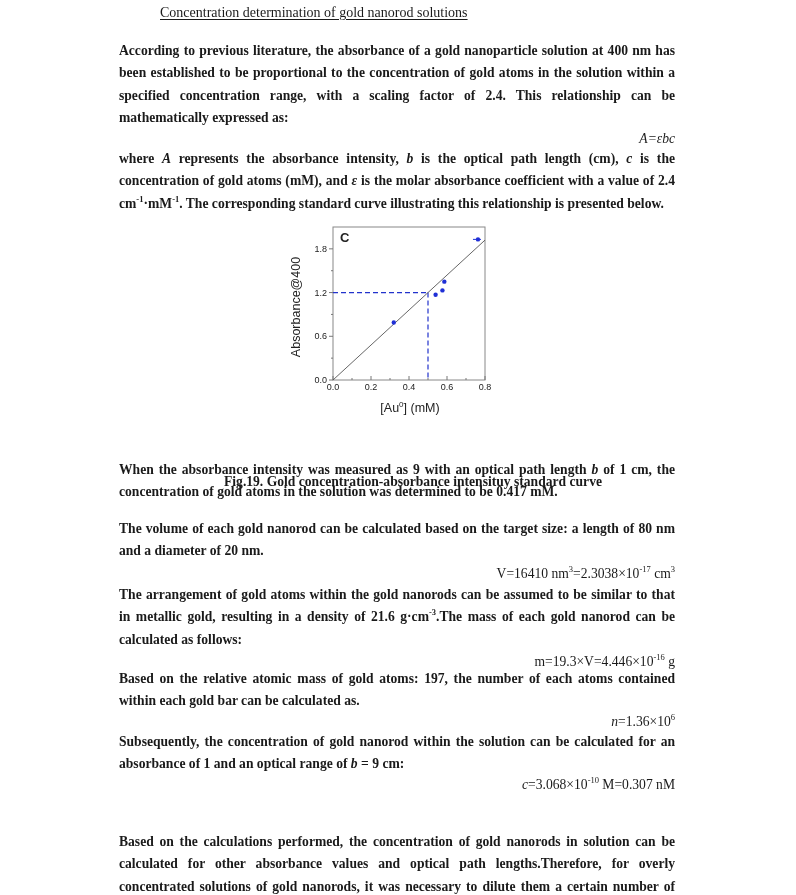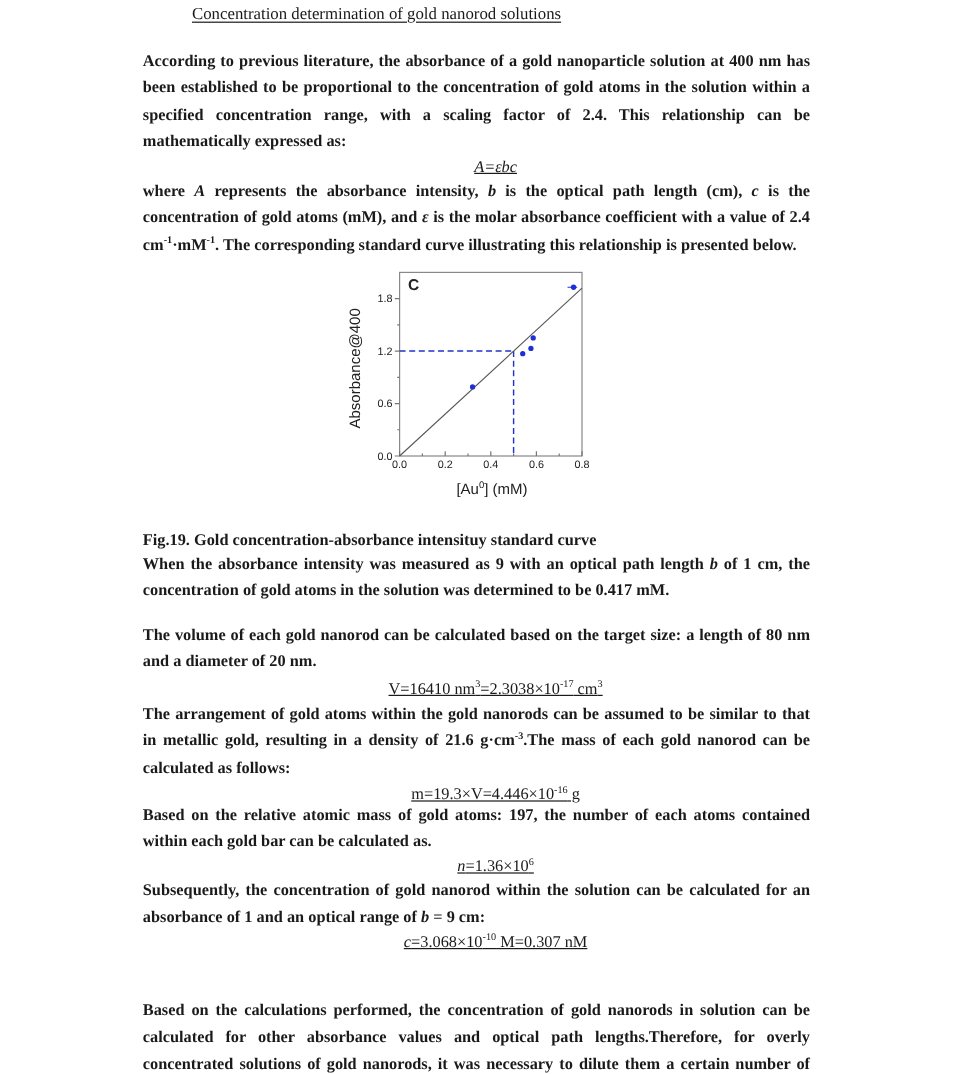--- a/index.html
+++ b/index.html
@@ -3,23 +3,23 @@
 <meta charset="utf-8">
 <style>
   html, body { margin: 0; padding: 0; background: #ffffff; }
   body { width: 796px; height: 895px; position: relative; overflow: hidden;
          font-family: "Liberation Serif", "DejaVu Serif", serif; color: #1a1a1a; }
   .page { position: absolute; left: 119px; top: 0; width: 556px; }
   .heading { position: absolute; left: 0; top: 4px; font-size: 14px; line-height: 18px;
              text-decoration: underline; text-underline-offset: 2px; white-space: nowrap; margin-left: 41px; }
   .para { position: absolute; left: 0; width: 556px; font-size: 13.6px; line-height: 22.3px;
           text-align: justify; font-weight: bold; }
-  .eq { position: absolute; left: 16px; width: 556px; font-size: 13.6px; line-height: 22px; text-align: center; text-decoration: underline; }
-  .caption { position: absolute; left: 0; width: 556px; font-size: 13.6px; line-height: 20px;
-             font-weight: bold; }
+  .eq { position: absolute; left: 0; width: 556px; font-size: 13.6px; line-height: 22px; text-align: right; }
+  .caption { position: absolute; left: 16px; width: 556px; font-size: 13.6px; line-height: 20px;
+             text-align: center; font-weight: bold; margin-top: 32px; }
   i { font-style: italic; }
   sup { font-size: 8.5px; line-height: 0; vertical-align: super; }
   #chart { position: absolute; left: 280px; top: 222px; }
   #chart text { font-family: "Liberation Sans", "DejaVu Sans", sans-serif; fill: #222; }
 </style>
 </head>
 <body>
 
 <div class="page">
   <div class="heading">Concentration determination of gold nanorod solutions</div>

